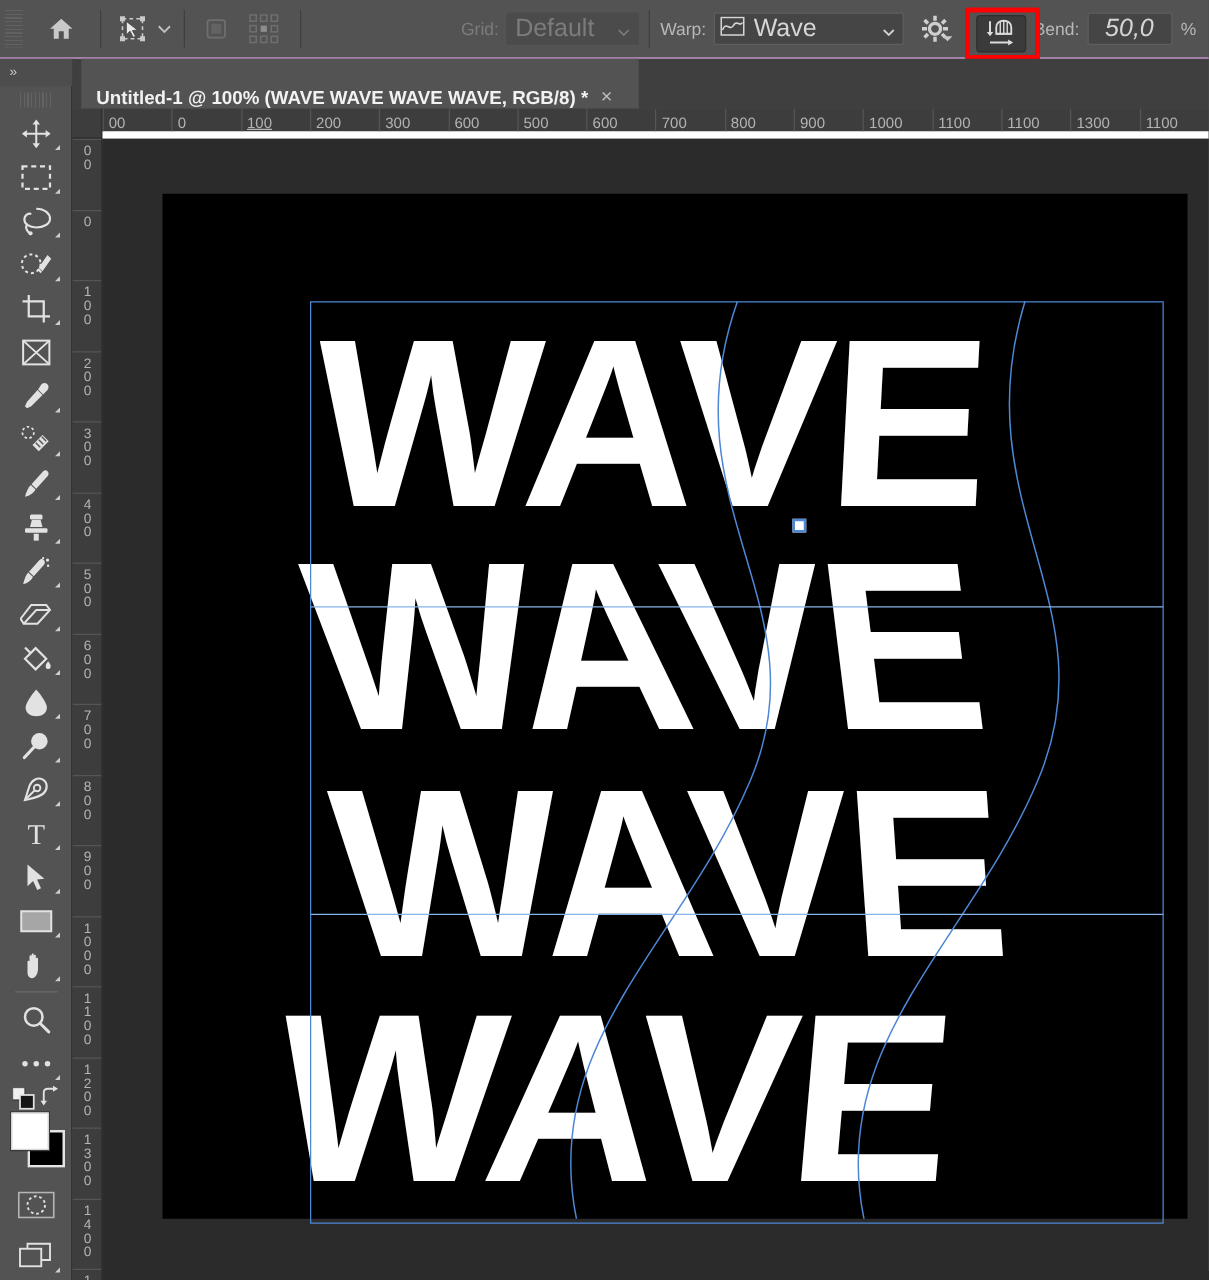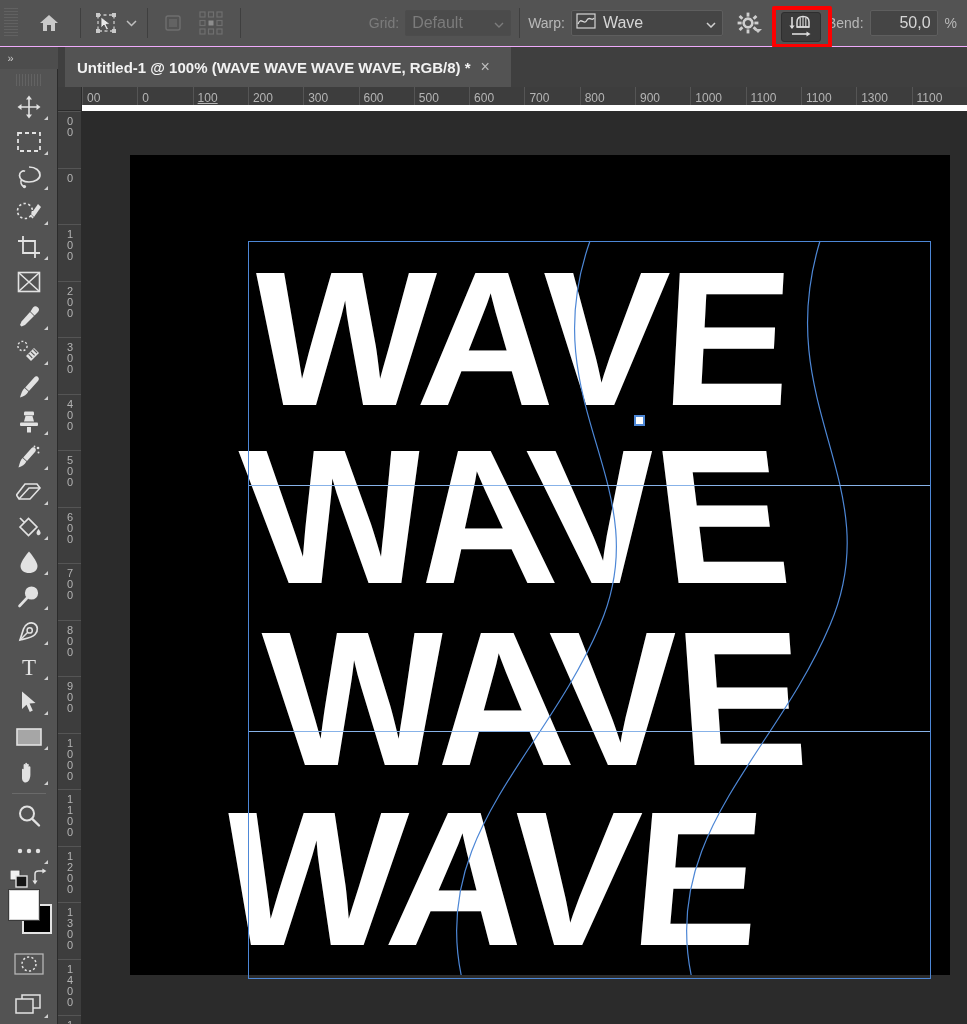--- a/index.html
+++ b/index.html
@@ -22,29 +22,29 @@
     opacity:.55; }
   .sep { width: 1px; height: 30px; background: #3f3f3f; margin: 0 8px; }
   .ob-btn { width: 34px; height: 32px; display: flex; align-items: center;
     justify-content: center; border-radius: 2px; }
   .ob-btn svg { display:block; }
   .caret { width: 16px; height: 30px; display:flex; align-items:center; justify-content:center; }
   .ob-label { color: #b8b8b8; font-size: 14px; margin-right: 6px; white-space: nowrap; }
   .ob-label.dim { color: #7c7c7c; }
   .field {
     background: #454545; border: 1px solid #5e5e5e; border-radius: 2px;
-    height: 26px; color: #d6d6d6; font-size: 16px;
+    height: 26px; color: #d6d6d6; font-size: 20px;
     display: flex; align-items: center; padding: 0 6px;
   }
   .field.disabled { color: #7c7c7c; border-color: #4c4c4c; background:#4b4b4b; }
   .select { display: flex; align-items: center; justify-content: space-between; }
   .select .chev { margin-left: 10px; }
   #warp-select { width: 152px; padding-left: 4px; }
   #grid-select { width: 106px; }
-  #bend-input { width: 68px; justify-content: flex-end; }
+  #bend-input { width: 68px; justify-content: center; font-style: italic; }
   .pct { color: #b8b8b8; font-size: 14px; margin-left: 7px; }
   #orient-highlight {
     position: absolute; left: 772px; top: 6px; width: 60px; height: 42px;
     border: 4px solid #fe0000; border-radius: 2px;
   }
   #orient-btn {
     position: absolute; left: 781px; top: 12px; width: 40px; height: 30px;
     background: #3b3b3b; border: 1px solid #2e2e2e; border-radius: 3px;
     display:flex; align-items:center; justify-content:center;
   }
@@ -78,21 +78,21 @@
   #default-colors { position:absolute; left:4px; top:2px; }
   #swap-colors { position:absolute; right:3px; top:0px; }
 
   
   #tab-bar {
     position: absolute; left: 58px; top: 47px; width: 909px; height: 40px;
     background: #3f3f3f;
   }
   #doc-tab {
     position: absolute; left: 7px; top: 0; height: 40px; width: 446px;
-    background: #535353; display: flex; align-items: center; padding: 0 12px;
+    background: #535353; display: flex; align-items: flex-end; padding: 0 12px;
   }
   #doc-tab-title { color: #f2f2f2; font-size: 15px; font-weight: bold; white-space: nowrap; }
   #doc-tab-close { color: #bdbdbd; font-size: 16px; margin-left: 10px; }
 
   
   #ruler-corner { position: absolute; left:58px; top:87px; width:24px; height:24px;
     background:#3d3d3d; border-right:1px solid #2b2b2b; border-bottom:1px solid #2b2b2b;}
   #ruler-h {
     position: absolute; left: 82px; top: 87px; width: 885px; height: 24px;
     background: #3d3d3d; border-bottom: 6px solid #ffffff; overflow: hidden;

